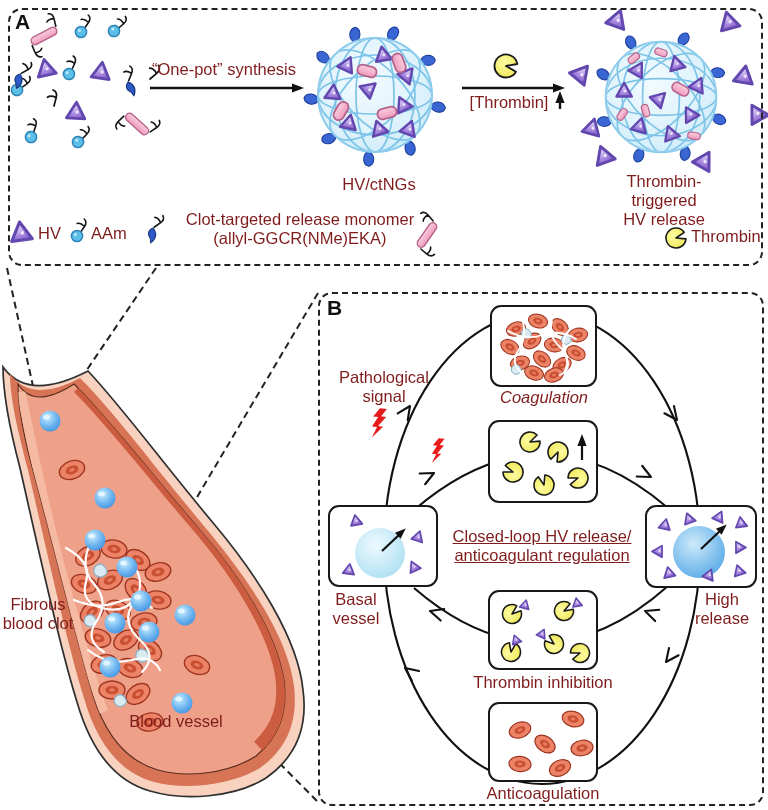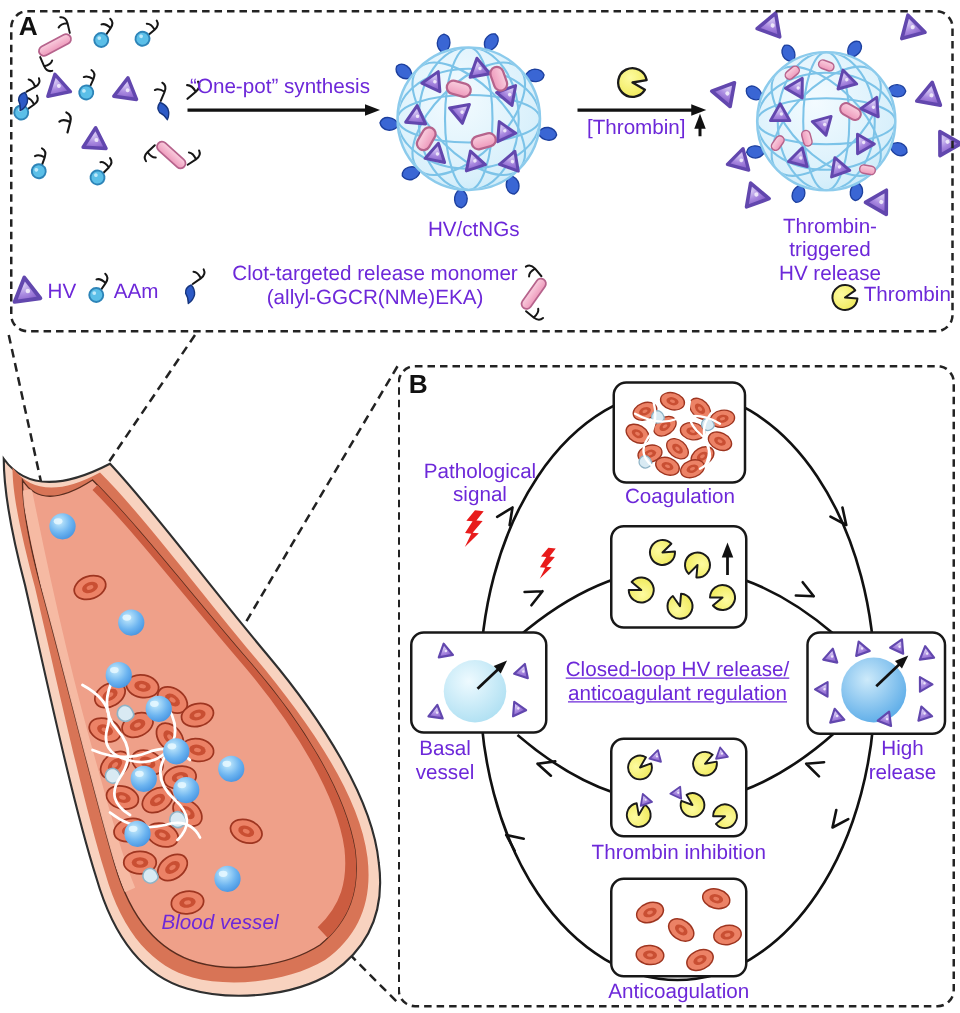--- a/index.html
+++ b/index.html
@@ -2,21 +2,21 @@
 <html><head>
 <meta charset="utf-8">
 <style>
   html,body{margin:0;padding:0;background:#ffffff;}
   #canvas{position:relative;width:768px;height:810px;background:#ffffff;overflow:hidden;
           font-family:"Liberation Sans",sans-serif;}
   #bg{position:absolute;left:0;top:0;z-index:0;}
   .pborder{position:absolute;border:2.2px dashed #222;border-radius:14px;box-sizing:border-box;z-index:1;}
   .bbox{position:absolute;background:#fff;border:2px solid #181818;border-radius:11px;box-sizing:border-box;z-index:2;}
   .bbox svg{display:block;width:100%;height:100%;}
-  .lbl{position:absolute;font-size:16.5px;line-height:1.16;color:#6d28d9;text-align:center;
+  .lbl{position:absolute;font-size:16.5px;line-height:1.16;color:#7f1d1d;text-align:center;
        white-space:pre-line;transform:translateX(-50%);z-index:3;}
   .lbl.left{transform:none;white-space:nowrap;text-align:center;}
   .panel-letter{position:absolute;font-size:21px;font-weight:bold;color:#111;z-index:3;}
 </style>
 </head>
 <body>
 
 <div id="canvas">
 
 <svg id="bg" width="768" height="810" viewBox="0 0 768 810">
@@ -436,25 +436,27 @@
 HV release</div>
 
 <div class="lbl left" style="left:38px;top:224px;">HV</div>
 <div class="lbl left" style="left:91px;top:224px;">AAm</div>
 <div class="lbl" style="left:300px;top:210px;">Clot-targeted release monomer
 (allyl-GGCR(NMe)EKA)</div>
 <div class="lbl left" style="left:691px;top:227px;">Thrombin</div>
 
 <div class="lbl" style="left:384px;top:368px;">Pathological
 signal</div>
-<div class="lbl" style="left:544px;top:388px;">Coagulation</div>
+<div class="lbl" style="left:544px;top:388px;font-style:italic;">Coagulation</div>
 <div class="lbl" style="left:542px;top:527px;text-decoration:underline;">Closed-loop HV release/
 anticoagulant regulation</div>
 <div class="lbl" style="left:356px;top:590px;">Basal
 vessel</div>
 <div class="lbl" style="left:722px;top:590px;">High
 release</div>
 <div class="lbl" style="left:543px;top:673px;">Thrombin inhibition</div>
 <div class="lbl" style="left:543px;top:784px;">Anticoagulation</div>
 
-<div class="lbl" style="left:176px;top:729px;font-style:italic;">Blood vessel</div>
+<div class="lbl" style="left:38px;top:595px;">Fibrous
+blood clot</div>
+<div class="lbl" style="left:176px;top:712px;">Blood vessel</div>
 
 </div>
 
 </body></html>

